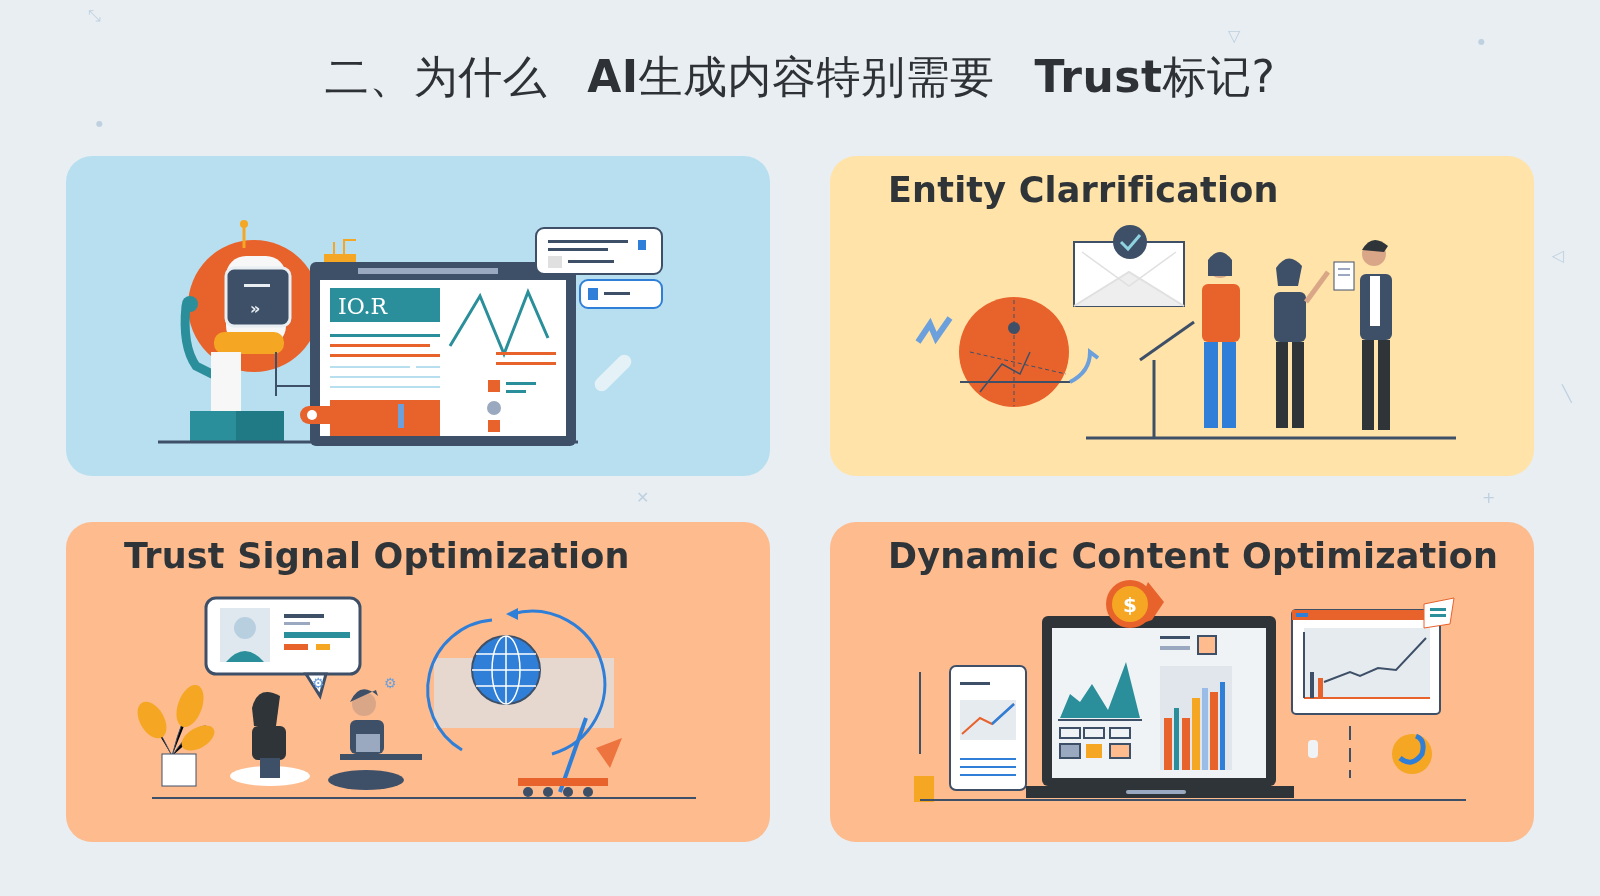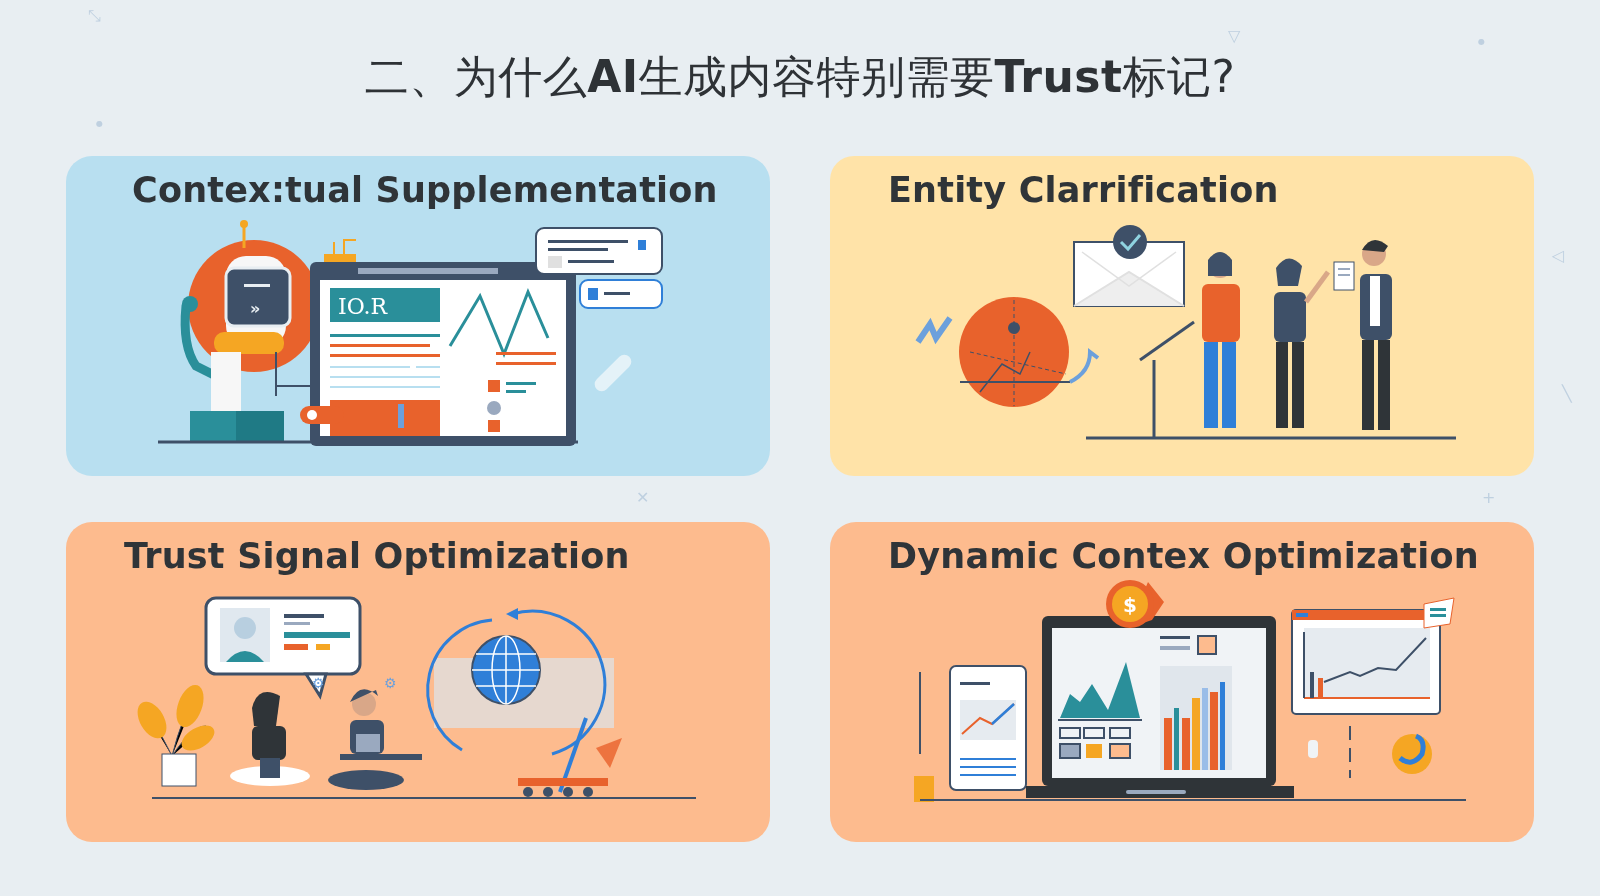--- a/index.html
+++ b/index.html
@@ -1,24 +1,24 @@
 <!DOCTYPE html>
 <html><head>
 <meta charset="utf-8">
 <style>
   html,body{margin:0;padding:0;}
   body{width:1600px;height:896px;background:#e8eef2;position:relative;overflow:hidden;font-family:"DejaVu Sans","Liberation Sans",sans-serif;color:#2f3438;}
   .deco{position:absolute;color:#bfd0e0;font-size:16px;line-height:1;}
   .title{position:absolute;left:0;top:48px;width:1600px;text-align:center;font-size:44px;font-weight:normal;color:#2e3236;letter-spacing:0.5px;}
-  .title b{font-weight:bold;}
+  .title b{font-weight:bold;margin-left:40px;}
   .card{position:absolute;border-radius:26px;overflow:hidden;}
   .card h2{position:absolute;margin:0;font-size:35px;font-weight:bold;color:#2f3438;white-space:nowrap;letter-spacing:0.2px;}
   .card svg{position:absolute;left:0;top:0;}
   #c1{left:66px;top:156px;width:704px;height:320px;background:#b8dff0;}
-  #c2{left:830px;top:156px;width:704px;height:320px;background:#ffe3a8;border-radius:24px;}
+  #c2{left:830px;top:156px;width:704px;height:320px;background:#ffe3a8;}
   #c3{left:66px;top:522px;width:704px;height:320px;background:#fdbb8e;}
   #c4{left:830px;top:522px;width:704px;height:320px;background:#fdbb8e;}
 </style>
 </head>
 <body>
 
 <div class="deco" style="left:88px;top:8px;">⤡</div>
 <div class="deco" style="left:96px;top:120px;font-size:8px;">●</div>
 <div class="deco" style="left:1228px;top:28px;">▽</div>
 <div class="deco" style="left:1478px;top:38px;font-size:8px;">●</div>
@@ -82,21 +82,20 @@
     <rect x="572" y="84" width="8" height="10" fill="#2f7fd8"></rect>
     <rect x="514" y="124" width="82" height="28" rx="8" fill="#ffffff" stroke="#2f7fd8" stroke-width="2"></rect>
     <rect x="522" y="132" width="10" height="12" fill="#2f7fd8"></rect>
     <rect x="538" y="136" width="26" height="3" fill="#3e5068"></rect>
     <rect x="540" y="194" width="14" height="46" rx="7" fill="#e4f2f8" transform="rotate(45 547 217)"></rect>
 
     <line x1="92" y1="286" x2="512" y2="286" stroke="#3e5068" stroke-width="3"></line>
     <rect x="234" y="250" width="44" height="18" rx="9" fill="#e8622c"></rect>
     <circle cx="246" cy="259" r="5" fill="#ffffff"></circle>
   </svg>
-  <h2 style="left:66px;top:14px;">Contex:tual Supplementation</h2>
 </div>
 
 <div class="card" id="c2">
   <svg width="704" height="320">
 
     <rect x="244" y="86" width="110" height="64" fill="#ffffff" stroke="#3e5068" stroke-width="2"></rect>
     <polyline points="244,150 299,116 354,150" stroke="#e0e0e0" stroke-width="2" fill="#eeeeee"></polyline>
     <polyline points="252,96 299,130 346,96" stroke="#e0e0e0" stroke-width="1.5" fill="none"></polyline>
     <circle cx="300" cy="86" r="17" fill="#3e5068"></circle>
     <polyline points="291,86 298,93 310,79" stroke="#8fd3e0" stroke-width="3" fill="none"></polyline>
@@ -253,14 +252,14 @@
     <polygon points="594,82 624,76 620,102 594,106" fill="#ffffff" stroke="#e8622c" stroke-width="1"></polygon>
     <rect x="600" y="86" width="16" height="3" fill="#2a8f9a"></rect>
     <rect x="600" y="92" width="16" height="3" fill="#2a8f9a"></rect>
 
     <rect x="478" y="218" width="10" height="18" rx="4" fill="#f0f3f6"></rect>
     <line x1="520" y1="204" x2="520" y2="256" stroke="#3e5068" stroke-width="2" stroke-dasharray="14 8"></line>
     <circle cx="582" cy="232" r="20" fill="#f5a623"></circle>
     <path d="M570 236 q12 10 22 -4 q4 -14 -6 -18" stroke="#2f7fd8" stroke-width="5" fill="none"></path>
     <line x1="90" y1="278" x2="636" y2="278" stroke="#3e5068" stroke-width="2"></line>
   </svg>
-  <h2 style="left:58px;top:14px;">Dynamic Contex Optimization</h2>
+  <h2 style="left:58px;top:14px;">Dynamic Content Optimization</h2>
 </div>
 
 </body></html>

